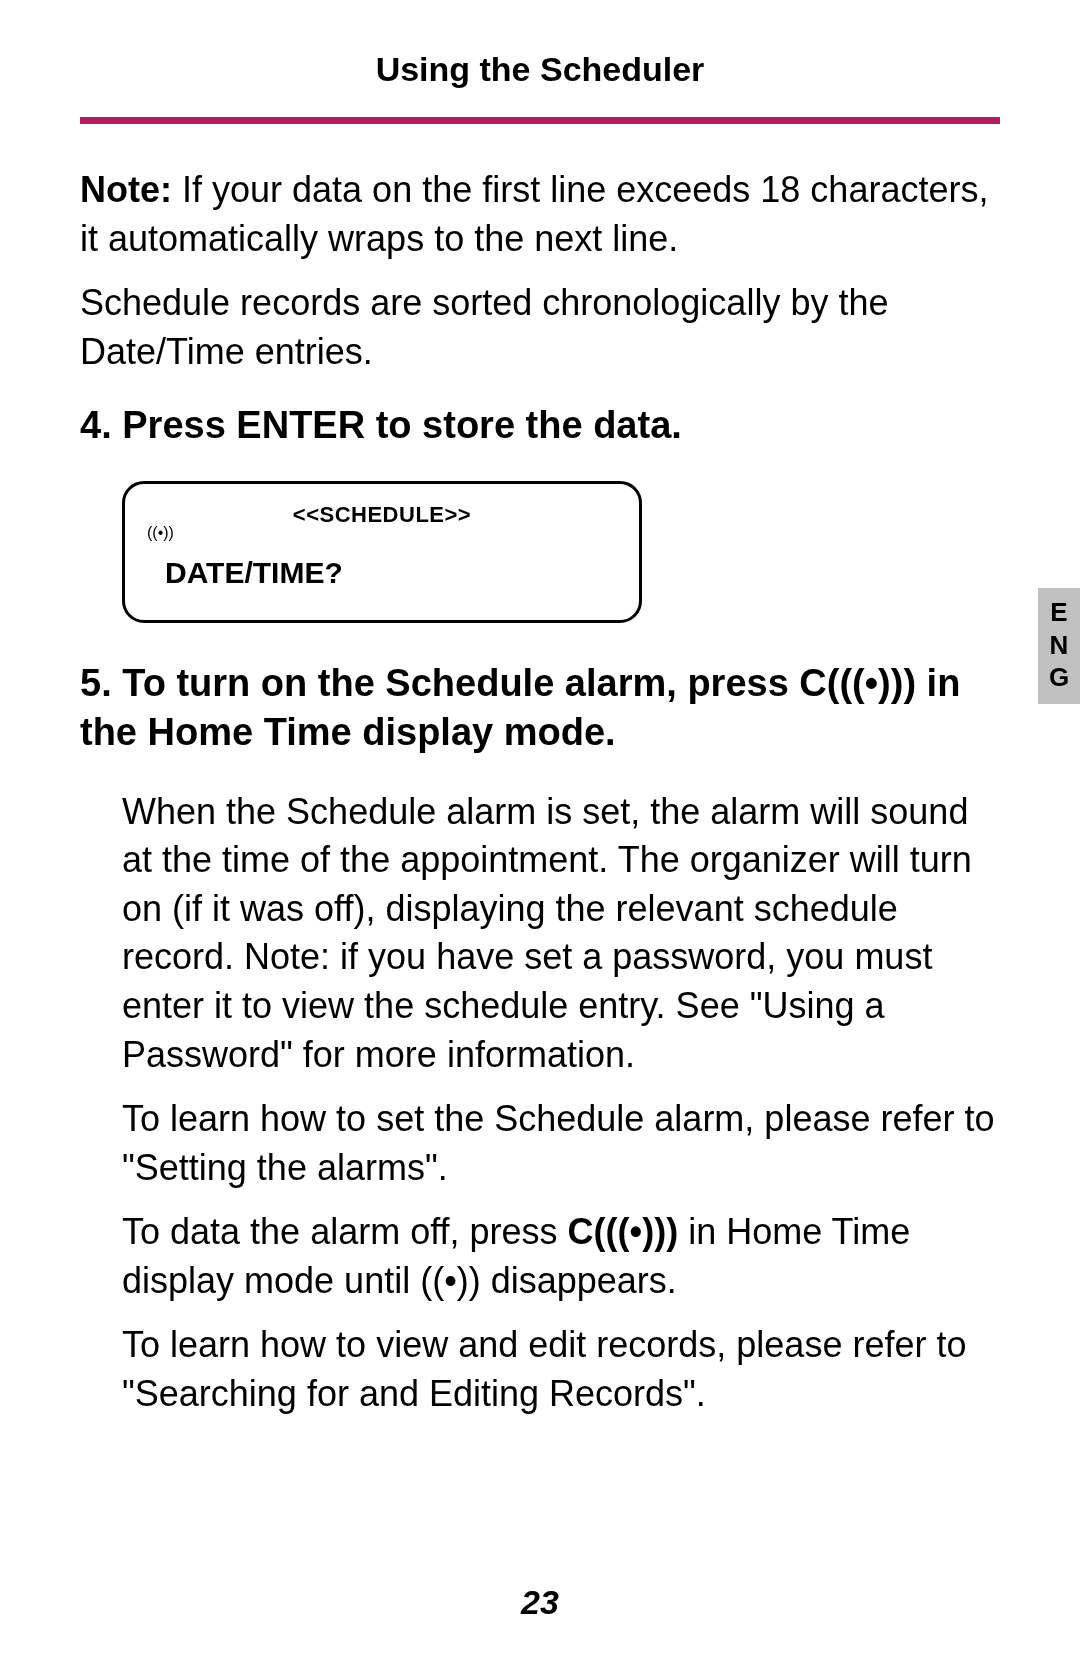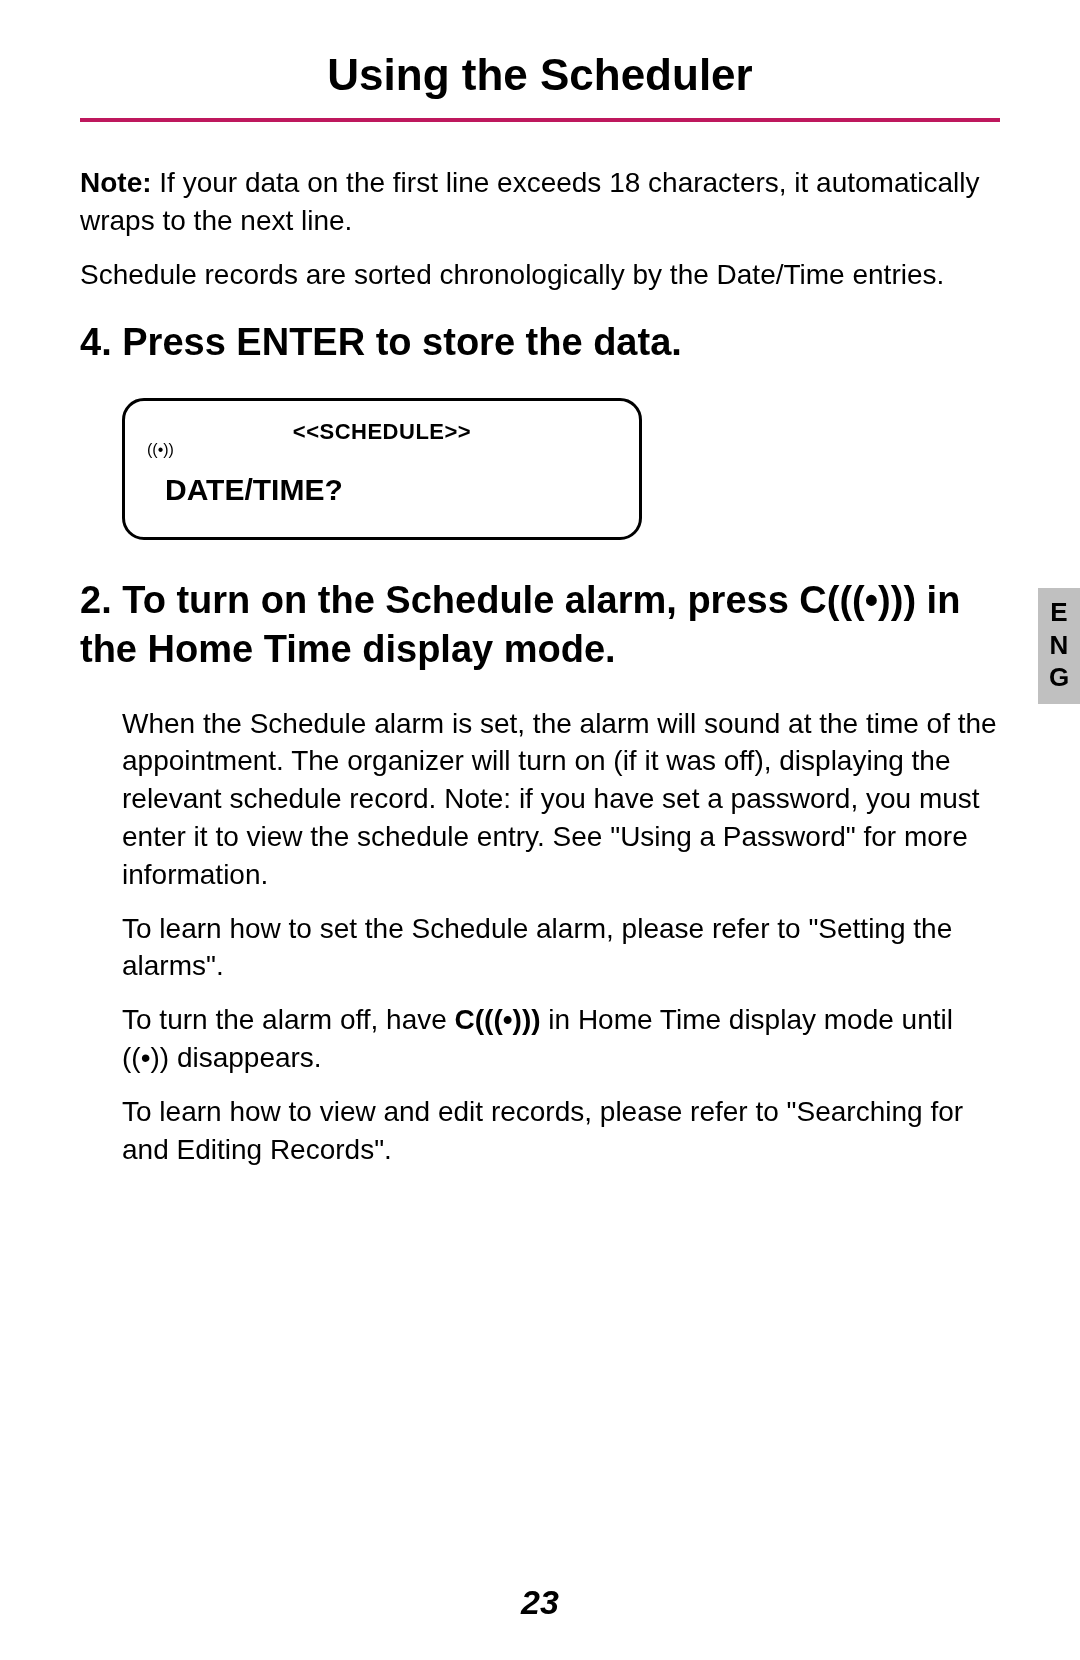--- a/index.html
+++ b/index.html
@@ -7,27 +7,27 @@
     width: 1080px;
     height: 1660px;
     background: #fff;
     font-family: Arial, Helvetica, sans-serif;
     position: relative;
     padding: 50px 80px 0 80px;
   }
   .header {
     text-align: center;
     font-weight: bold;
-    font-size: 44px;
-    padding-bottom: 18px;
-    border-bottom: 4px solid #be185d;
+    font-size: 34px;
+    padding-bottom: 28px;
+    border-bottom: 7px solid #be185d;
     margin-bottom: 42px;
   }
   .para {
-    font-size: 28px;
+    font-size: 36px;
     line-height: 1.35;
     margin-bottom: 16px;
   }
   .note-prefix { font-weight: bold; }
   .step-heading {
     font-size: 38px;
     font-weight: bold;
     margin-top: 25px;
     margin-bottom: 30px;
     line-height: 1.3;
@@ -99,28 +99,28 @@
 
 <div class="step-heading">4. Press ENTER to store the data.</div>
 
 <div class="lcd-box">
   <div class="lcd-top">&lt;&lt;SCHEDULE&gt;&gt;</div>
   <div class="lcd-icon-row">((•))</div>
   <div class="lcd-main">DATE/TIME?</div>
 </div>
 
 <div class="step-heading">
-  <span>2. To turn on the Schedule alarm, press C(</span><span class="alarm-glyph">((•))</span><span>) in the Home Time display mode.</span>
+  <span>5. To turn on the Schedule alarm, press C(</span><span class="alarm-glyph">((•))</span><span>) in the Home Time display mode.</span>
 </div>
 
 <div class="step-body">
   <p class="para">When the Schedule alarm is set, the alarm will sound at the time of the appointment. The organizer will turn on (if it was off), displaying the relevant schedule record. Note: if you have set a password, you must enter it to view the schedule entry. See "Using a Password" for more information.</p>
   <p class="para">To learn how to set the Schedule alarm, please refer to "Setting the alarms".</p>
   <p class="para">
-    <span>To turn the alarm off, have </span><span class="inline-bold">C(</span><span class="alarm-glyph inline-bold">((•))</span><span class="inline-bold">)</span><span> in Home Time display mode until </span><span class="alarm-glyph">((•))</span><span> disappears.</span>
+    <span>To data the alarm off, press </span><span class="inline-bold">C(</span><span class="alarm-glyph inline-bold">((•))</span><span class="inline-bold">)</span><span> in Home Time display mode until </span><span class="alarm-glyph">((•))</span><span> disappears.</span>
   </p>
   <p class="para">To learn how to view and edit records, please refer to "Searching for and Editing Records".</p>
 </div>
 
 <div class="side-tab">
   <div>E</div>
   <div>N</div>
   <div>G</div>
 </div>
 

